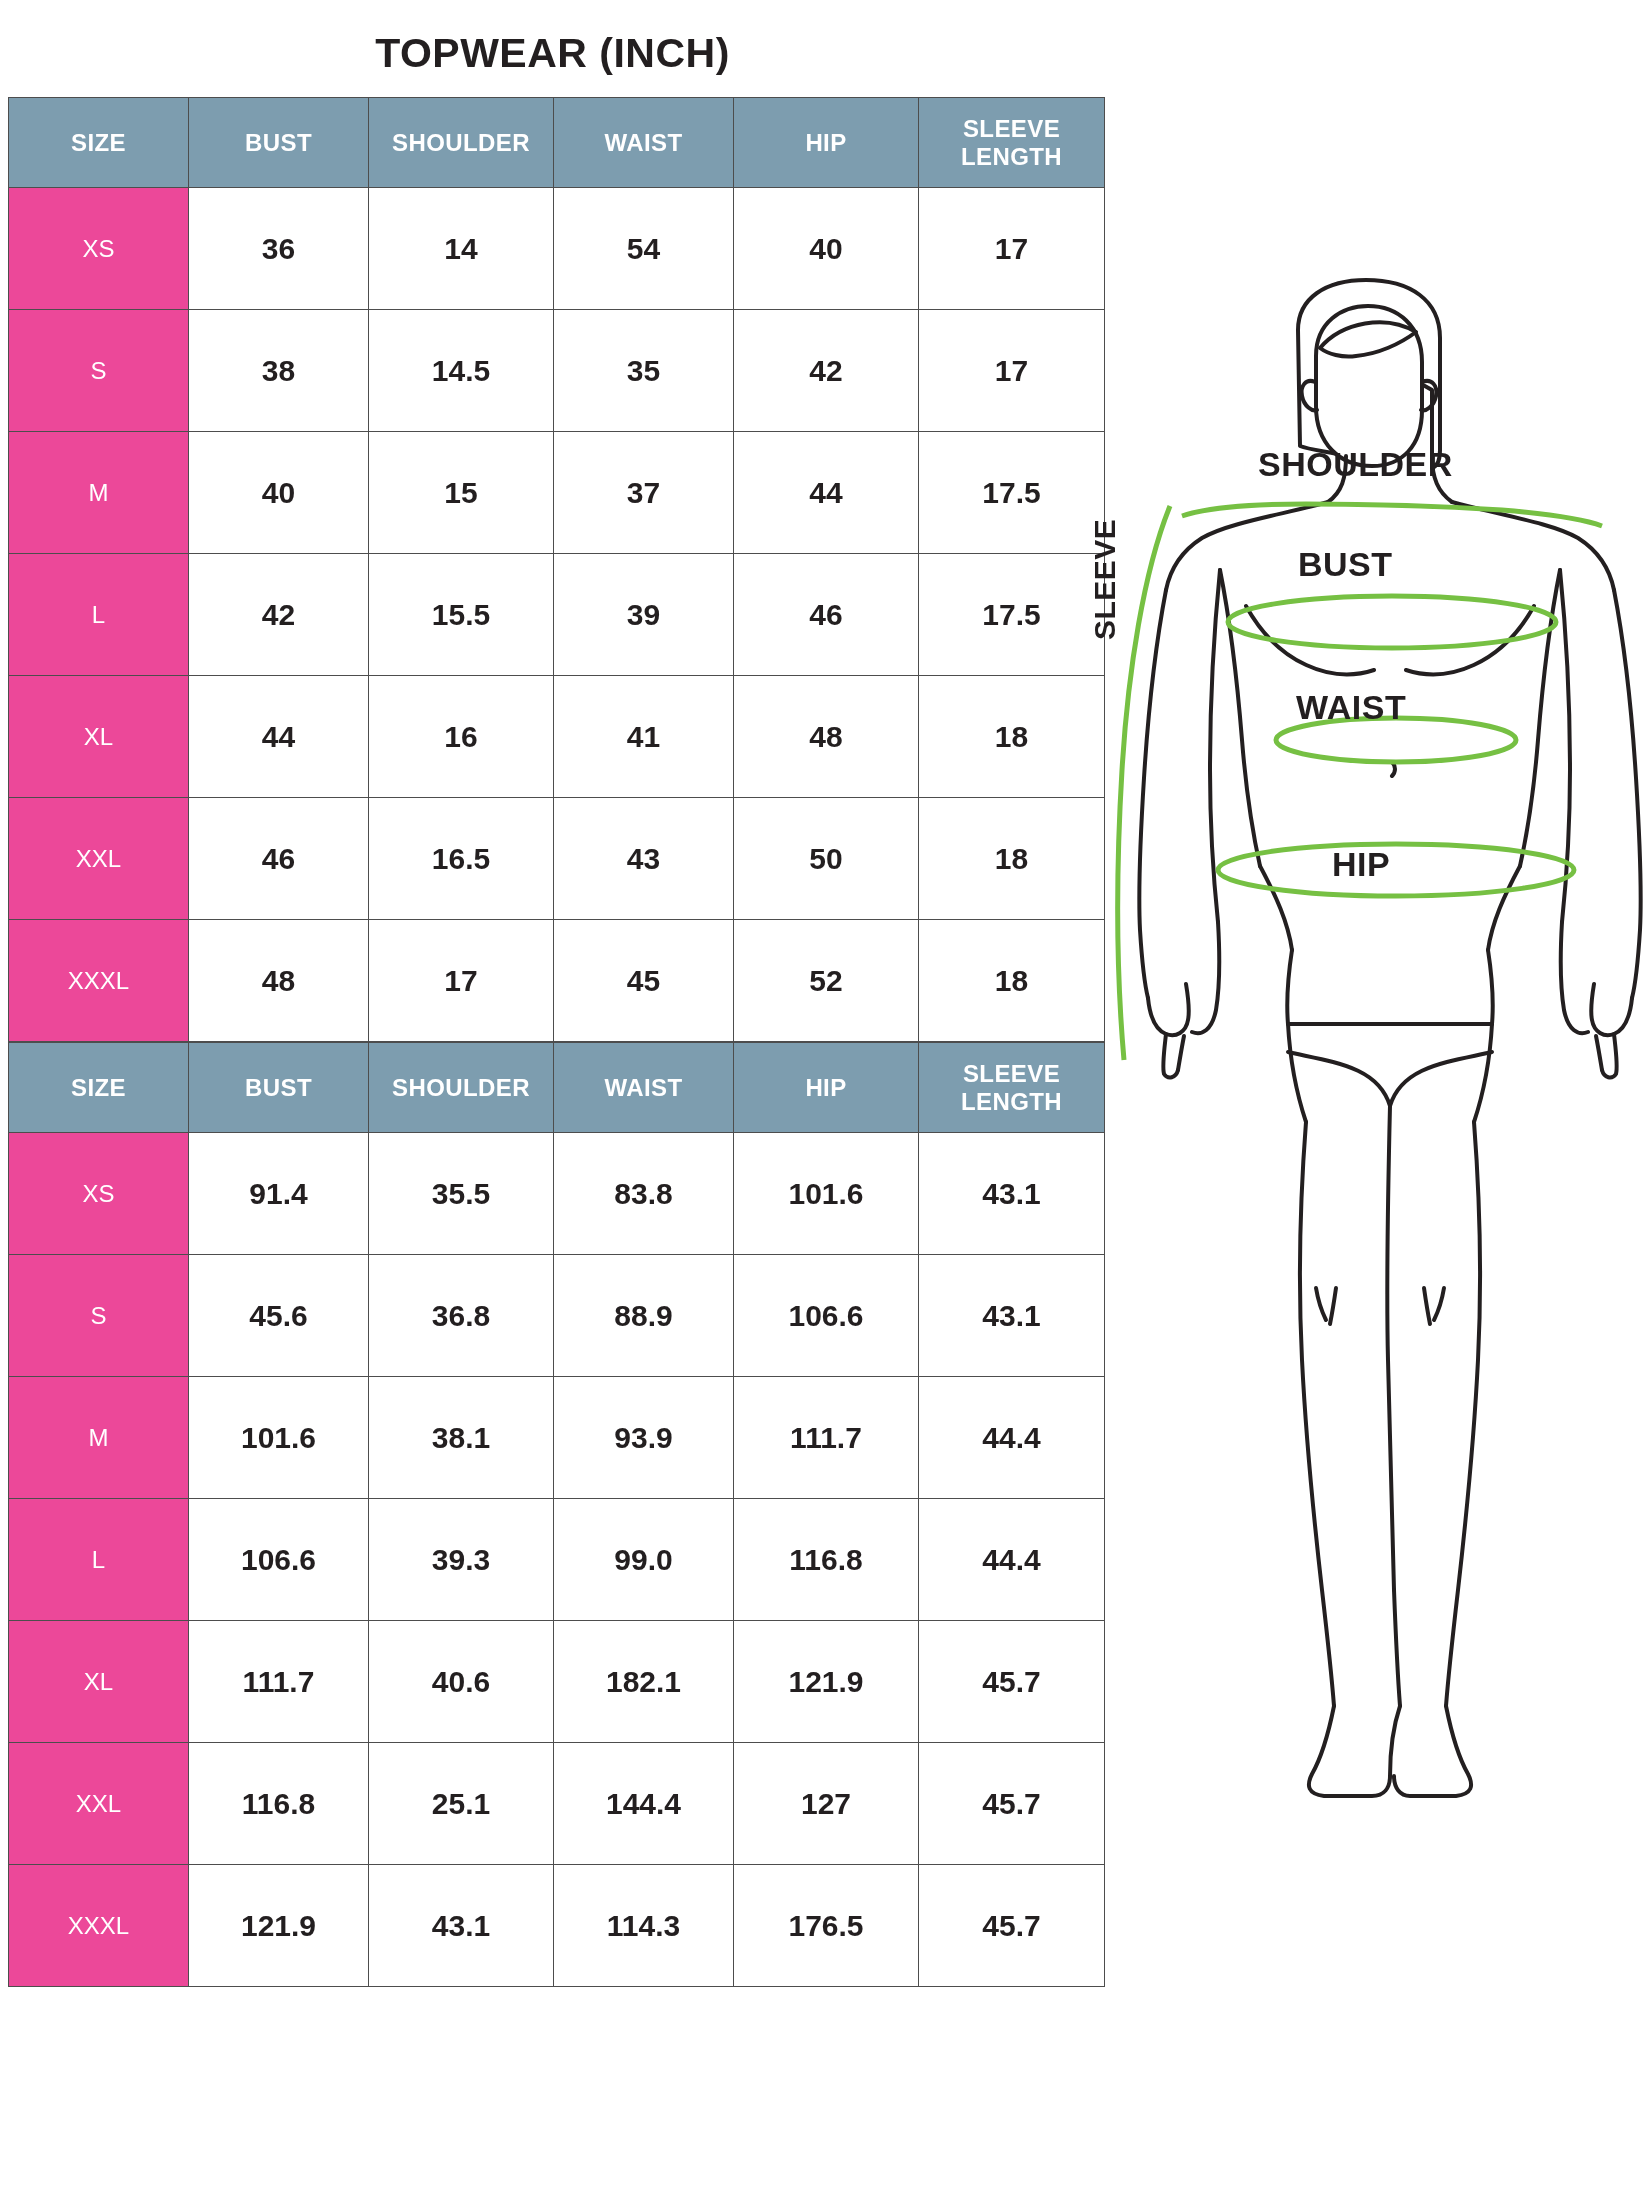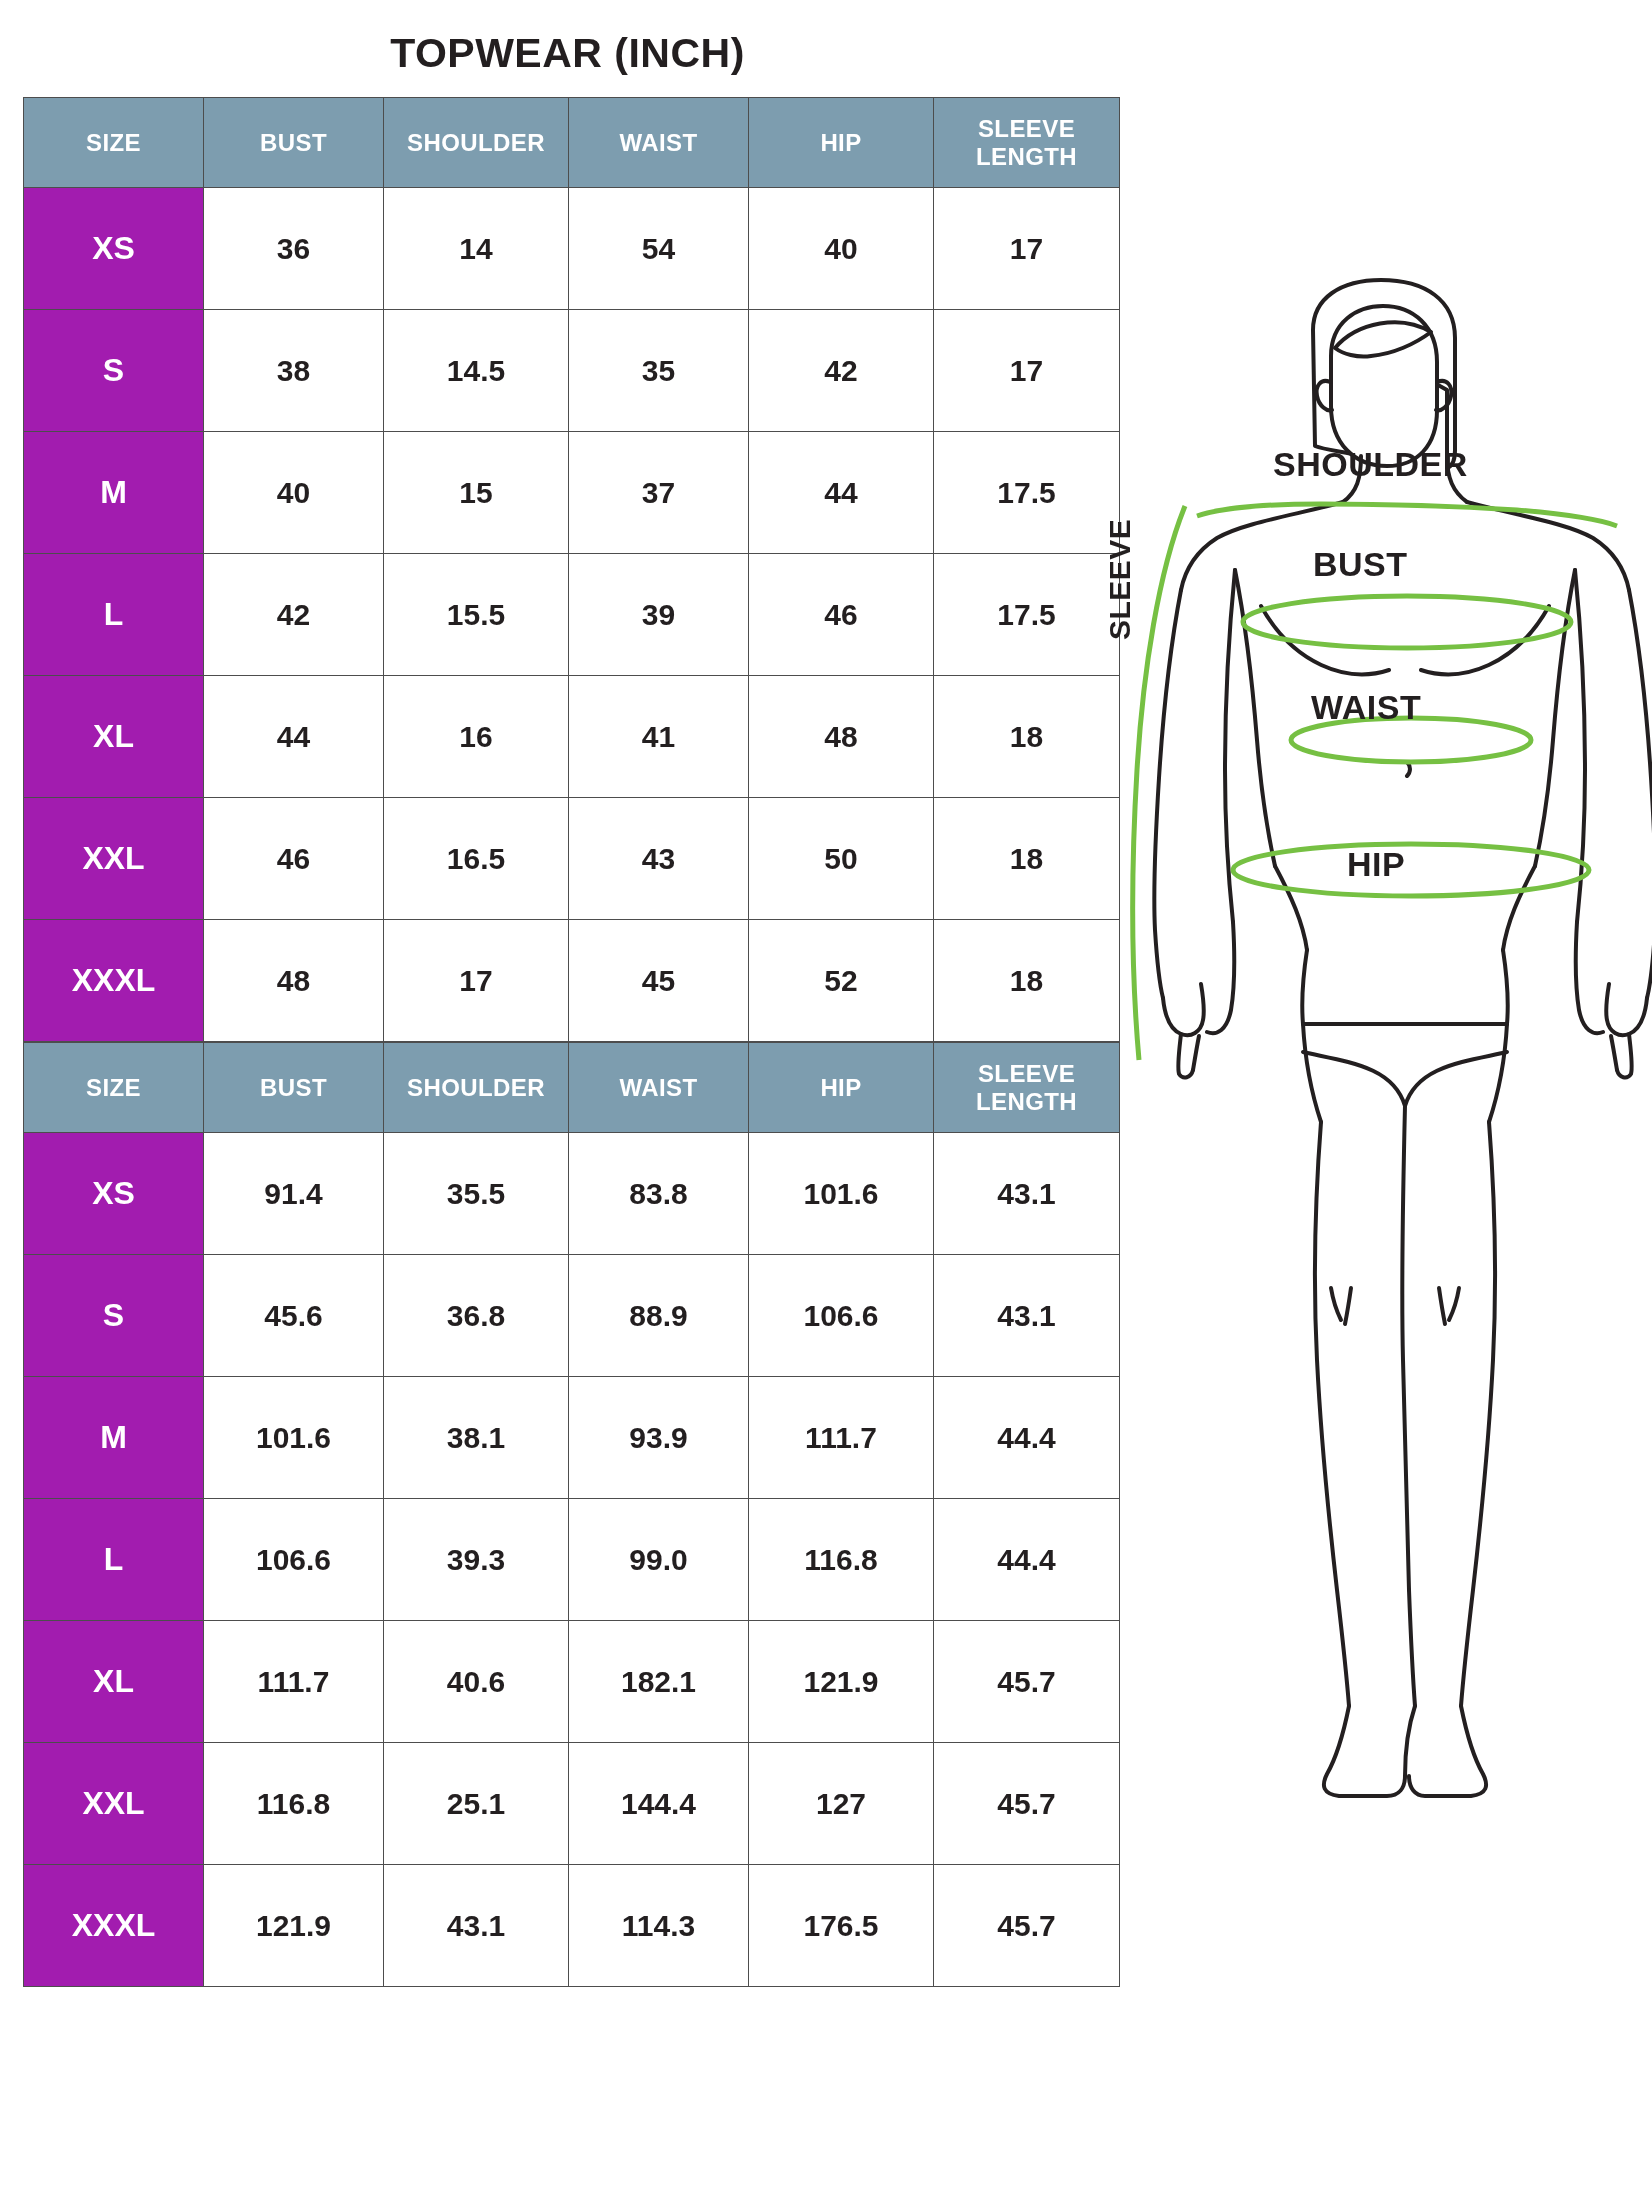--- a/index.html
+++ b/index.html
@@ -12,21 +12,20 @@
     height: 2200px;
     font-family: "Liberation Sans", sans-serif;
     color: #231f20;
     position: relative;
     overflow: hidden;
   }
   .page {
     position: relative;
     width: 1587px;
     height: 2200px;
-    margin-left: 15px;
   }
   .left-col {
     position: absolute;
     left: 0;
     top: 0;
     width: 1105px;
   }
   .table-title {
     text-align: center;
     font-size: 41px;
@@ -57,24 +56,24 @@
     color: #ffffff;
     font-weight: bold;
     font-size: 24px;
     height: 90px;
     letter-spacing: 0.4px;
   }
   table.size-table thead th.sleeve-head {
     line-height: 1.15;
   }
   table.size-table td.size-cell {
-    background: #a21caf;
+    background: #ec4899;
     color: #ffffff;
-    font-weight: bold;
-    font-size: 32px;
+    font-weight: normal;
+    font-size: 24px;
   }
   table.size-table td.value-cell {
     background: #ffffff;
     color: #231f20;
     font-weight: bold;
     font-size: 30px;
   }
   
   col.c-size { width: 180px; }
   col.c-bust { width: 180px; }

